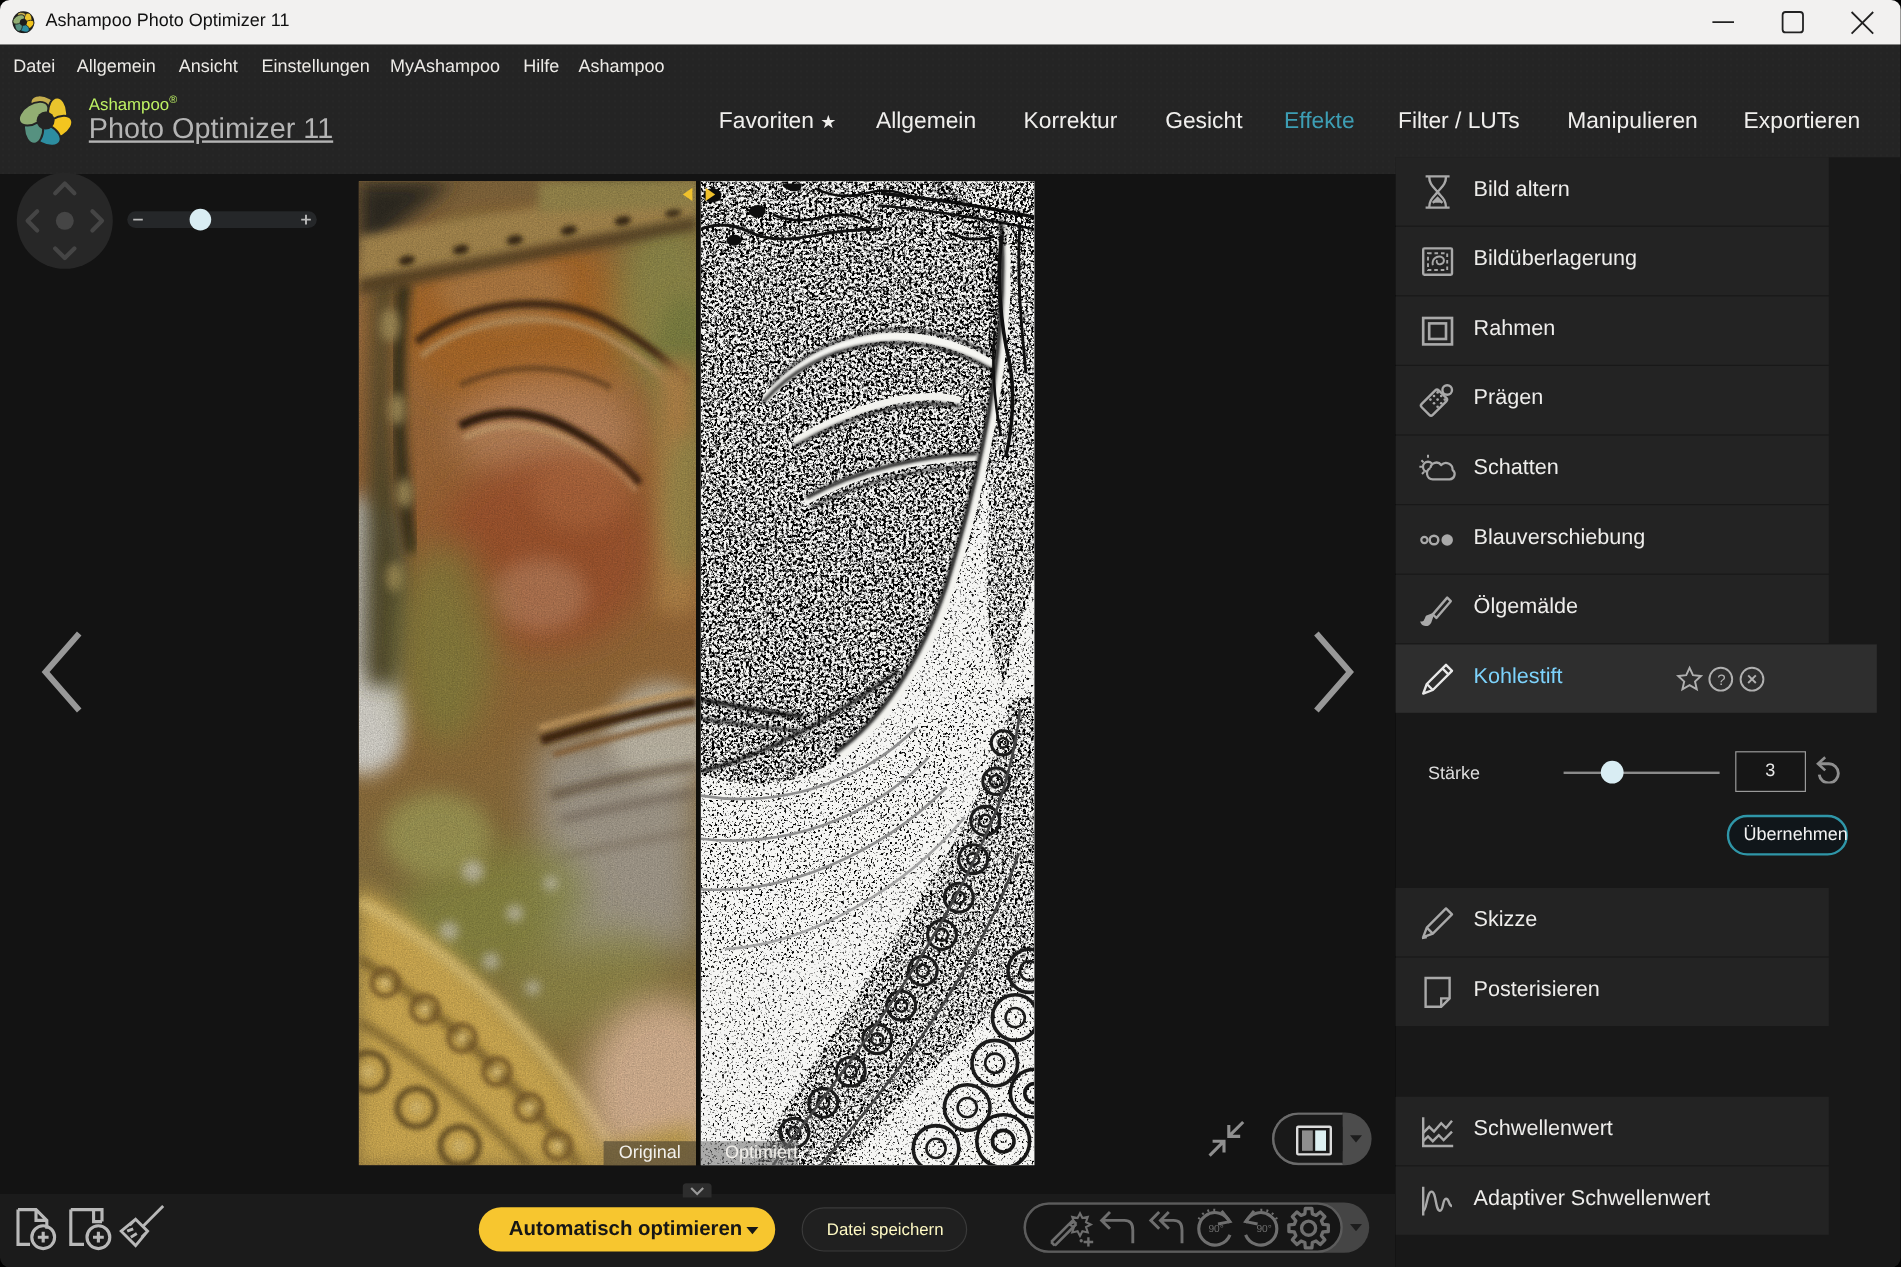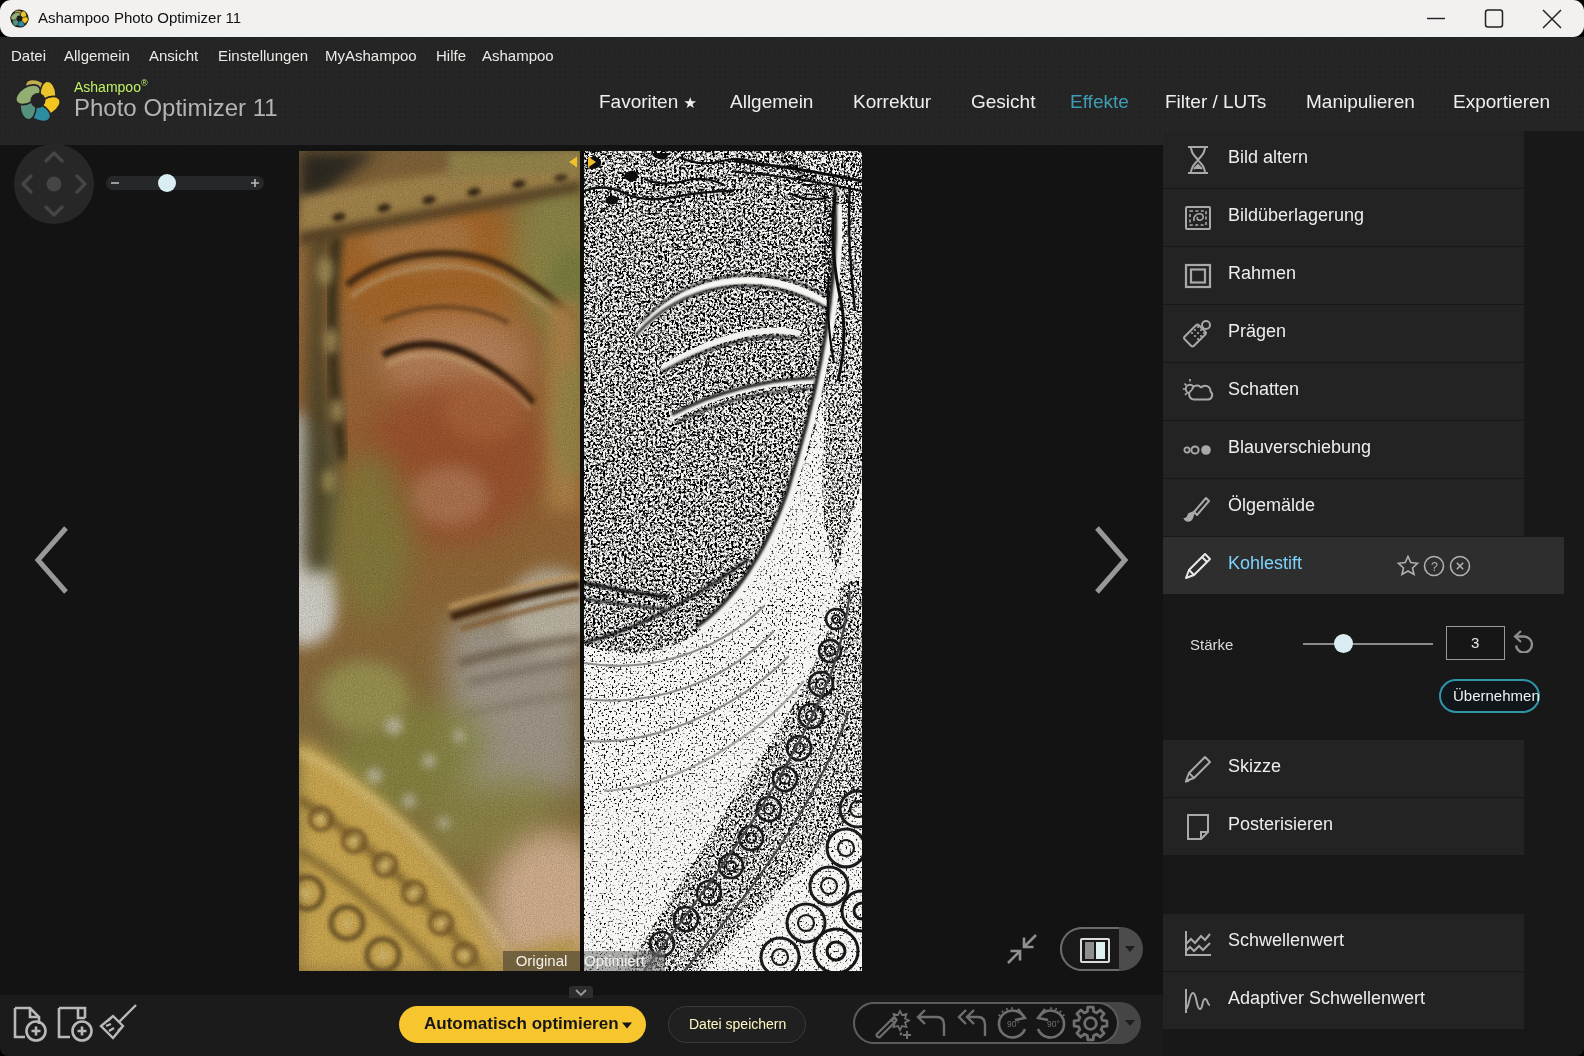--- a/index.html
+++ b/index.html
@@ -1,30 +1,30 @@
 <!DOCTYPE html>
 <html><head>
 <meta charset="utf-8">
 <style>
   * { margin:0; padding:0; box-sizing:border-box; }
   html,body { width:1584px; height:1056px; overflow:hidden; background:#000; }
   body { font-family:"Liberation Sans", sans-serif; position:relative; }
   .abs { position:absolute; }
   
   #titlebar { left:0; top:0; width:1584px; height:37px; background:#f2f1f0;
-    border-top-left-radius:8px; border-top-right-radius:8px;border-radius:11px; }
+    border-top-left-radius:8px; border-top-right-radius:8px; }
   #titlebar .title { position:absolute; left:38px; top:9px; font-size:15px; color:#111; }
   .winbtn { position:absolute; top:0; width:46px; height:37px; color:#222; }
   
   #header { left:0; top:37px; width:1584px; height:108px; background:#242424;
     background-image:radial-gradient(rgba(255,255,255,0.012) 1px, transparent 1.2px);
     background-size:5px 5px; }
   .menuitem { position:absolute; top:10px; font-size:15px; color:#eceae6; }
   .applogo-name { position:absolute; left:74px; top:41px; font-size:14px; color:#bef264; }
-  .applogo-title { position:absolute; left:74px; top:57px; font-size:24px; color:#b4b4b4; }
+  .applogo-title { position:absolute; left:74px; top:57px; font-size:24px; color:#b4b4b4;text-decoration:underline; }
   .tab { position:absolute; top:54px; font-size:19px; color:#f0efed; }
   .tab.active { color:#3d9eb4; }
   
   #canvas { left:0; top:145px; width:1163px; height:850px; background:#131313; }
   
   #sidebar { left:1163px; top:131px; width:421px; height:925px; background:#181818; border-bottom-right-radius:8px; }
   .srow { position:absolute; left:0; width:361px; height:57px; background:#232323; }
   .srow .icon { position:absolute; left:19px; top:13px; width:32px; height:32px; }
   .srow .lbl { position:absolute; left:65px; top:16px; font-size:18px; color:#eeedeb; }
   
@@ -350,21 +350,21 @@
       </g>
     </svg>
     </div>
 
     <svg class="abs" style="left:568px;top:156px" width="29" height="12" viewBox="0 0 29 12">
       <path d="M9 0.5 L9 11.5 L1 6 Z" fill="#f0c12c"></path>
       <path d="M20 0.5 L20 11.5 L28 6 Z" fill="#f0c12c"></path>
     </svg>
 
     <div class="abs" style="left:503px;top:951px;width:77px;height:20px;background:rgba(88,76,52,0.72);color:#f2f0ec;font-size:15px;text-align:center;line-height:20px">Original</div>
-    <div class="abs" style="left:584px;top:951px;width:81px;height:20px;background:rgba(110,110,110,0.55);color:#f2f0ec;font-size:15px;text-align:left;line-height:20px">Optimiert</div>
+    <div class="abs" style="left:584px;top:951px;width:81px;height:20px;background:rgba(110,110,110,0.55);color:#f2f0ec;font-size:15px;text-align:right;line-height:20px">Optimiert</div>
 
     <svg class="abs" style="left:1002px;top:929px" width="40" height="40" viewBox="0 0 40 40">
       <g stroke="#8f8f8f" stroke-width="2.6" fill="none">
         <path d="M34 6 L22 18 M22 8.5 L22 18 L31.5 18"></path>
         <path d="M6 34 L18 22 M18 31.5 L18 22 L8.5 22"></path>
       </g>
     </svg>
 
     <div class="abs" style="left:1060px;top:927px;width:83px;height:44px;border-radius:22px;background:#4c4c4c"></div>
     <div class="abs" style="left:1060px;top:927px;width:59px;height:44px;border-radius:22px 0 0 22px;background:#191919;border:2px solid #6b6b6b;border-right:none"></div>

